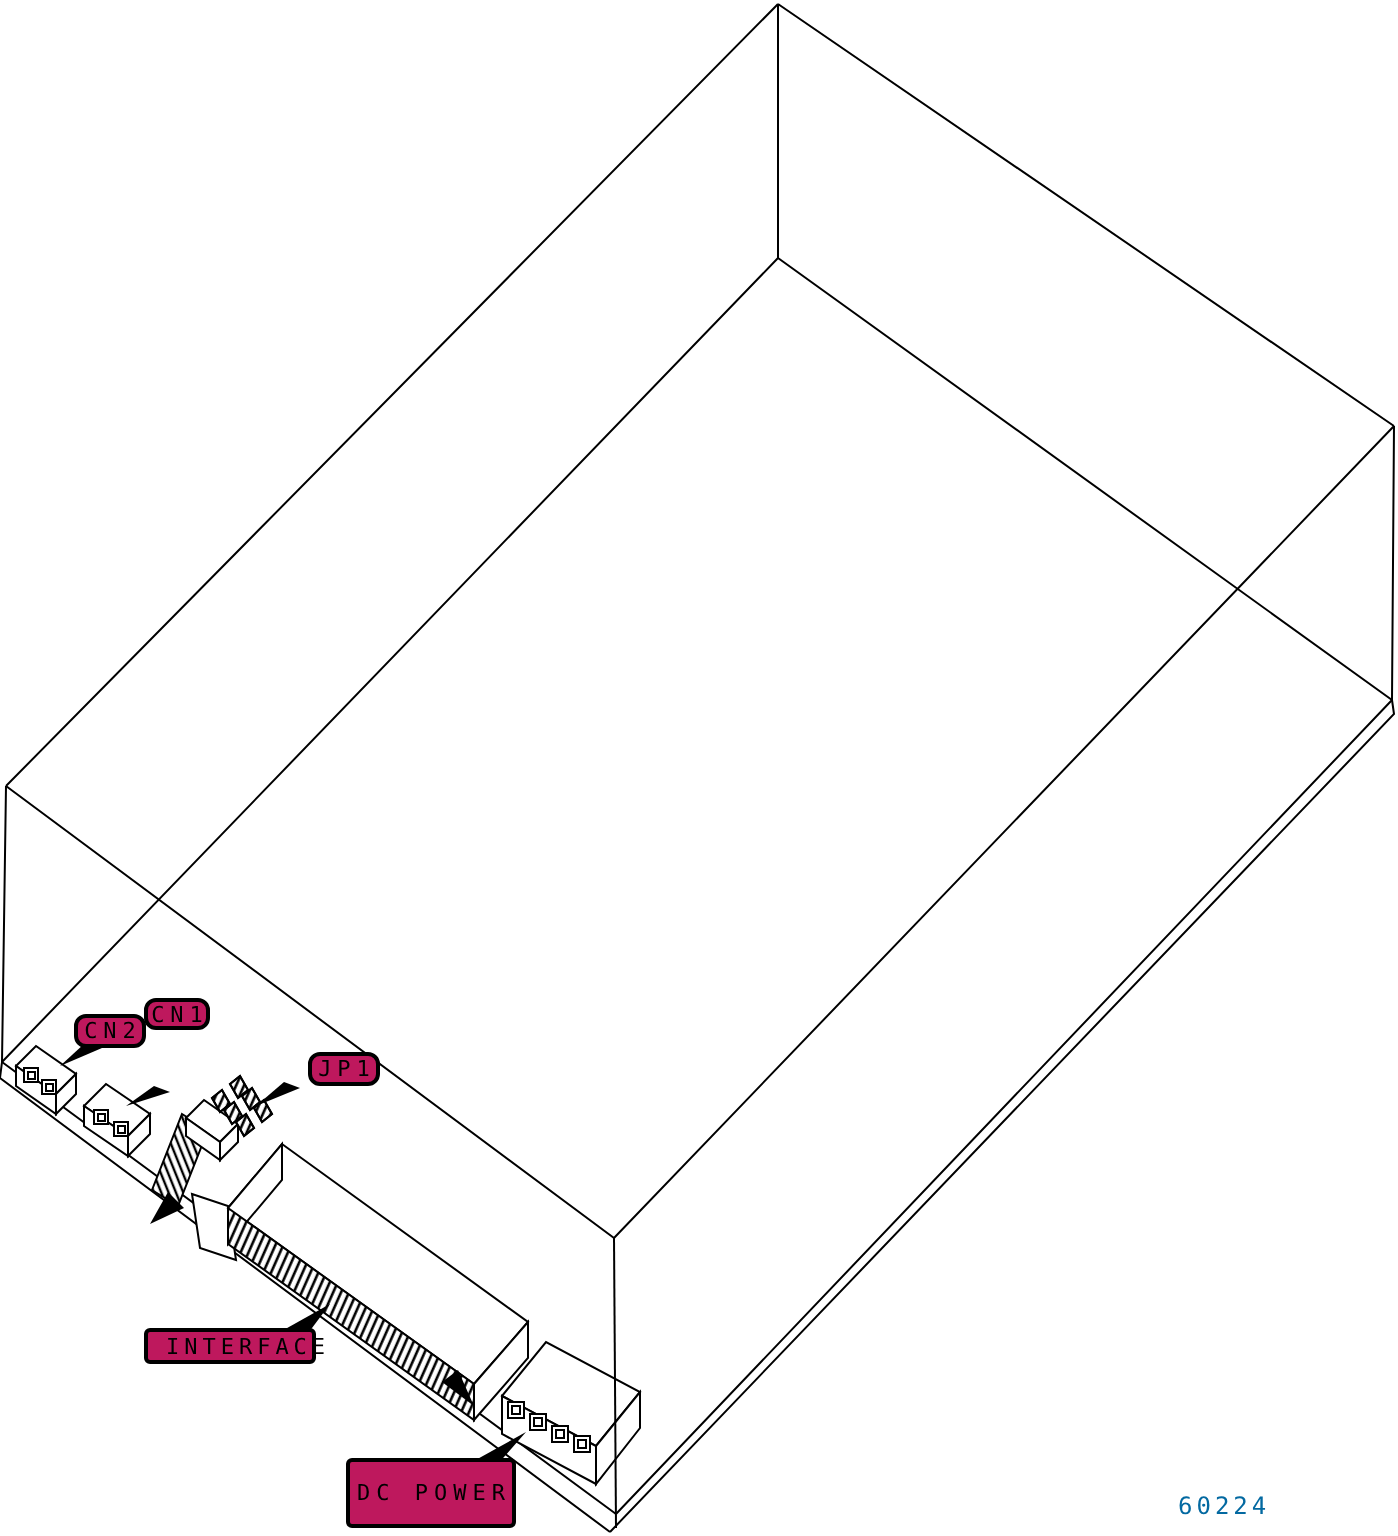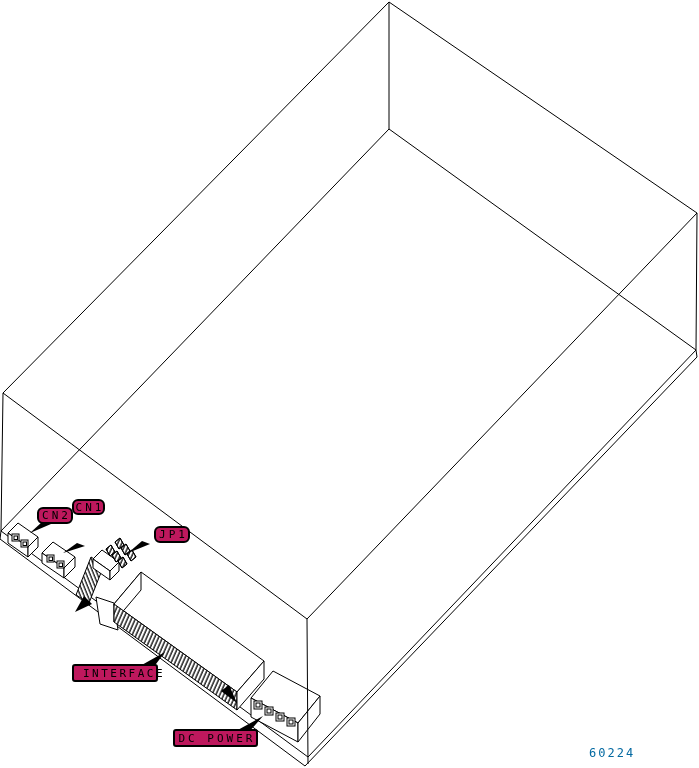--- a/index.html
+++ b/index.html
@@ -160,21 +160,21 @@
   </div>
 
   <div class="callout round ls3" style="left:154px; top:526px; width:36px; height:17px;">
     <span>JP1</span>
   </div>
 
   <div class="callout square ls25" style="left:72px; top:664px; width:86px; height:18px;">
     <span>INTERFACE</span>
   </div>
 
-  <div class="callout square ls3" style="left:173px; top:729px; width:85px; height:18px;">
+  <div class="callout square ls3" style="left:173px; top:729px; width:85px; height:35px;">
     <span>DC POWER</span>
   </div>
 
   <div class="partnum" style="left:589px; top:747px;">
     <span>60224</span>
   </div>
 
 </div>
 
 </body></html>

